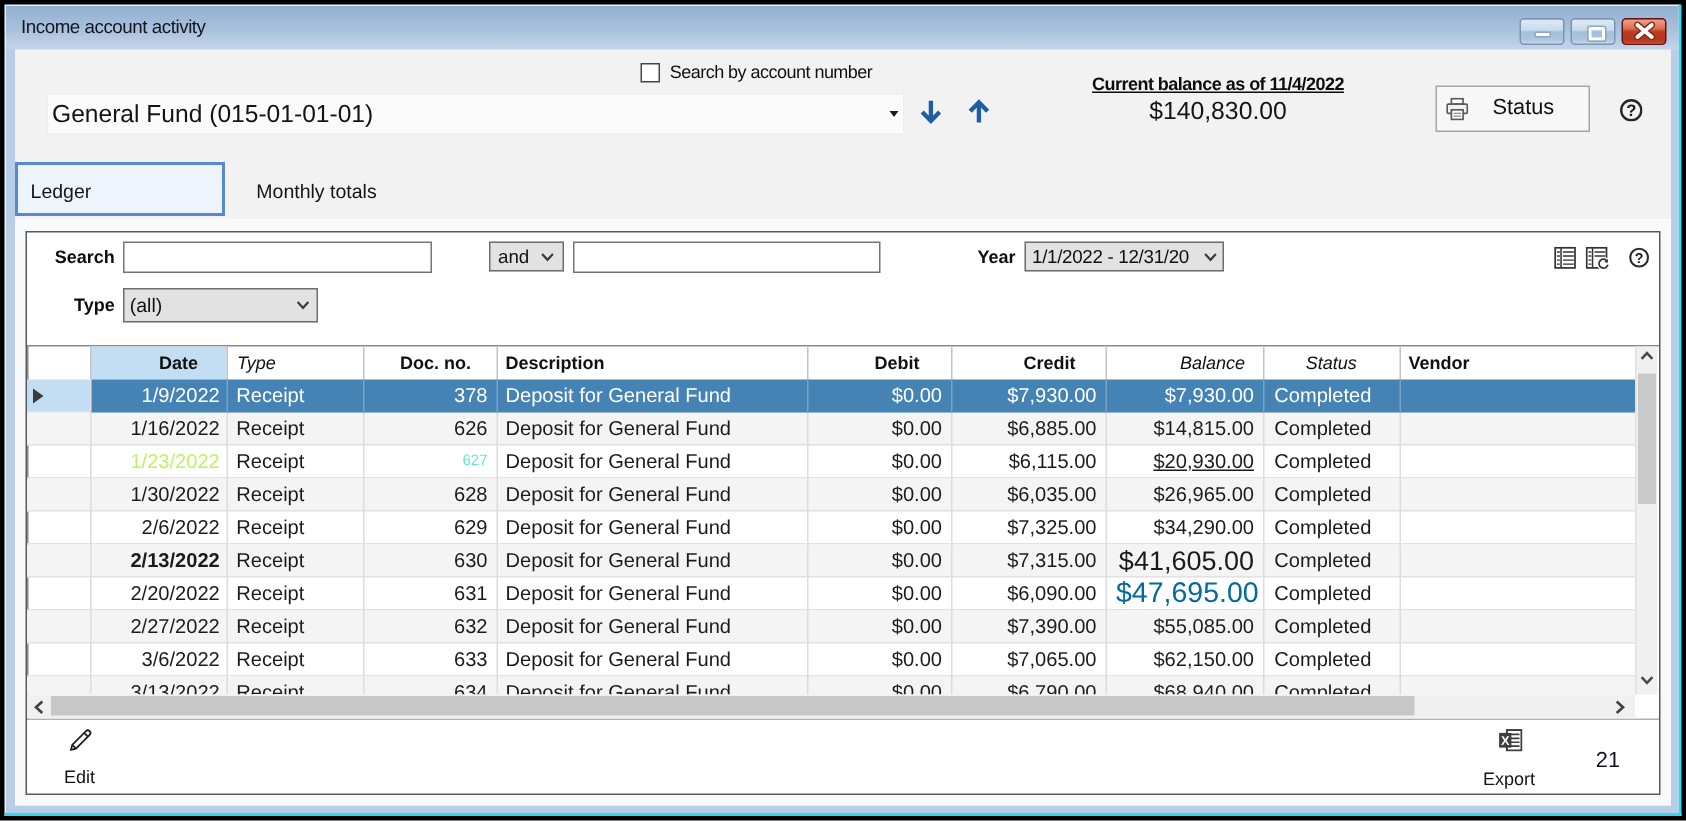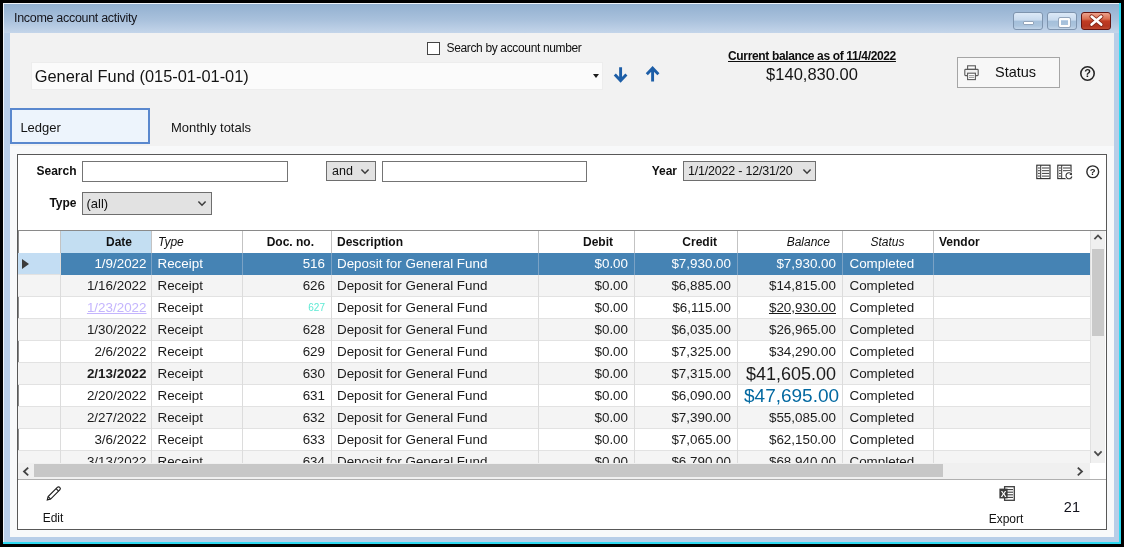--- a/index.html
+++ b/index.html
@@ -177,35 +177,35 @@
     <div style="position:absolute;left:151px;top:253.2px;width:1px;height:22.0px;background:#7aa2c5;"></div>
     <div style="position:absolute;left:242px;top:253.2px;width:1px;height:22.0px;background:#7aa2c5;"></div>
     <div style="position:absolute;left:331px;top:253.2px;width:1px;height:22.0px;background:#7aa2c5;"></div>
     <div style="position:absolute;left:537.5px;top:253.2px;width:1px;height:22.0px;background:#7aa2c5;"></div>
     <div style="position:absolute;left:634px;top:253.2px;width:1px;height:22.0px;background:#7aa2c5;"></div>
     <div style="position:absolute;left:737px;top:253.2px;width:1px;height:22.0px;background:#7aa2c5;"></div>
     <div style="position:absolute;left:842px;top:253.2px;width:1px;height:22.0px;background:#7aa2c5;"></div>
     <div style="position:absolute;left:933px;top:253.2px;width:1px;height:22.0px;background:#7aa2c5;"></div>
     <div style="position:absolute;left:61px;width:85.5px;text-align:right;top:253.2px;height:22.0px;line-height:22.0px;font-size:13.4px;color:#fff;white-space:nowrap;">1/9/2022</div>
     <div style="position:absolute;left:157.5px;top:253.2px;height:22.0px;line-height:22.0px;font-size:13.4px;color:#fff;white-space:nowrap;">Receipt</div>
-    <div style="position:absolute;left:250px;width:75px;text-align:right;top:253.2px;height:22.0px;line-height:22.0px;font-size:13.4px;color:#fff;white-space:nowrap;">516</div>
+    <div style="position:absolute;left:250px;width:75px;text-align:right;top:253.2px;height:22.0px;line-height:22.0px;font-size:13.4px;color:#fff;white-space:nowrap;">378</div>
     <div style="position:absolute;left:337px;top:253.2px;height:22.0px;line-height:22.0px;font-size:13.4px;color:#fff;white-space:nowrap;">Deposit for General Fund</div>
     <div style="position:absolute;left:540px;width:88px;text-align:right;top:253.2px;height:22.0px;line-height:22.0px;font-size:13.4px;color:#fff;white-space:nowrap;">$0.00</div>
     <div style="position:absolute;left:640px;width:91px;text-align:right;top:253.2px;height:22.0px;line-height:22.0px;font-size:13.4px;color:#fff;white-space:nowrap;">$7,930.00</div>
     <div style="position:absolute;left:744px;width:92px;text-align:right;top:253.2px;height:22.0px;line-height:22.0px;font-size:13.4px;color:#fff;white-space:nowrap;">$7,930.00</div>
     <div style="position:absolute;left:849.5px;top:253.2px;height:22.0px;line-height:22.0px;font-size:13.4px;color:#fff;white-space:nowrap;">Completed</div>
     <div style="position:absolute;left:61px;width:85.5px;text-align:right;top:275.2px;height:22.0px;line-height:22.0px;font-size:13.4px;color:#1b1b1b;white-space:nowrap;">1/16/2022</div>
     <div style="position:absolute;left:157.5px;top:275.2px;height:22.0px;line-height:22.0px;font-size:13.4px;color:#1b1b1b;white-space:nowrap;">Receipt</div>
     <div style="position:absolute;left:250px;width:75px;text-align:right;top:275.2px;height:22.0px;line-height:22.0px;font-size:13.4px;color:#1b1b1b;white-space:nowrap;">626</div>
     <div style="position:absolute;left:337px;top:275.2px;height:22.0px;line-height:22.0px;font-size:13.4px;color:#1b1b1b;white-space:nowrap;">Deposit for General Fund</div>
     <div style="position:absolute;left:540px;width:88px;text-align:right;top:275.2px;height:22.0px;line-height:22.0px;font-size:13.4px;color:#1b1b1b;white-space:nowrap;">$0.00</div>
     <div style="position:absolute;left:640px;width:91px;text-align:right;top:275.2px;height:22.0px;line-height:22.0px;font-size:13.4px;color:#1b1b1b;white-space:nowrap;">$6,885.00</div>
     <div style="position:absolute;left:744px;width:92px;text-align:right;top:275.2px;height:22.0px;line-height:22.0px;font-size:13.4px;color:#1b1b1b;white-space:nowrap;">$14,815.00</div>
     <div style="position:absolute;left:849.5px;top:275.2px;height:22.0px;line-height:22.0px;font-size:13.4px;color:#1b1b1b;white-space:nowrap;">Completed</div>
-    <div style="position:absolute;left:61px;width:85.5px;text-align:right;top:297.2px;height:22.0px;line-height:22.0px;font-size:13.4px;color:#c4b5fd;white-space:nowrap;text-decoration:underline;">1/23/2022</div>
+    <div style="position:absolute;left:61px;width:85.5px;text-align:right;top:297.2px;height:22.0px;line-height:22.0px;font-size:13.4px;color:#bef264;white-space:nowrap;">1/23/2022</div>
     <div style="position:absolute;left:157.5px;top:297.2px;height:22.0px;line-height:22.0px;font-size:13.4px;color:#1b1b1b;white-space:nowrap;">Receipt</div>
     <div style="position:absolute;left:250px;width:75px;text-align:right;top:297.2px;height:22.0px;line-height:22.0px;font-size:10px;color:#5eead4;white-space:nowrap;">627</div>
     <div style="position:absolute;left:337px;top:297.2px;height:22.0px;line-height:22.0px;font-size:13.4px;color:#1b1b1b;white-space:nowrap;">Deposit for General Fund</div>
     <div style="position:absolute;left:540px;width:88px;text-align:right;top:297.2px;height:22.0px;line-height:22.0px;font-size:13.4px;color:#1b1b1b;white-space:nowrap;">$0.00</div>
     <div style="position:absolute;left:640px;width:91px;text-align:right;top:297.2px;height:22.0px;line-height:22.0px;font-size:13.4px;color:#1b1b1b;white-space:nowrap;">$6,115.00</div>
     <div style="position:absolute;left:744px;width:92px;text-align:right;top:297.2px;height:22.0px;line-height:22.0px;font-size:13.4px;color:#1b1b1b;white-space:nowrap;text-decoration:underline;">$20,930.00</div>
     <div style="position:absolute;left:849.5px;top:297.2px;height:22.0px;line-height:22.0px;font-size:13.4px;color:#1b1b1b;white-space:nowrap;">Completed</div>
     <div style="position:absolute;left:61px;width:85.5px;text-align:right;top:319.2px;height:22.0px;line-height:22.0px;font-size:13.4px;color:#1b1b1b;white-space:nowrap;">1/30/2022</div>
     <div style="position:absolute;left:157.5px;top:319.2px;height:22.0px;line-height:22.0px;font-size:13.4px;color:#1b1b1b;white-space:nowrap;">Receipt</div>
     <div style="position:absolute;left:250px;width:75px;text-align:right;top:319.2px;height:22.0px;line-height:22.0px;font-size:13.4px;color:#1b1b1b;white-space:nowrap;">628</div>

